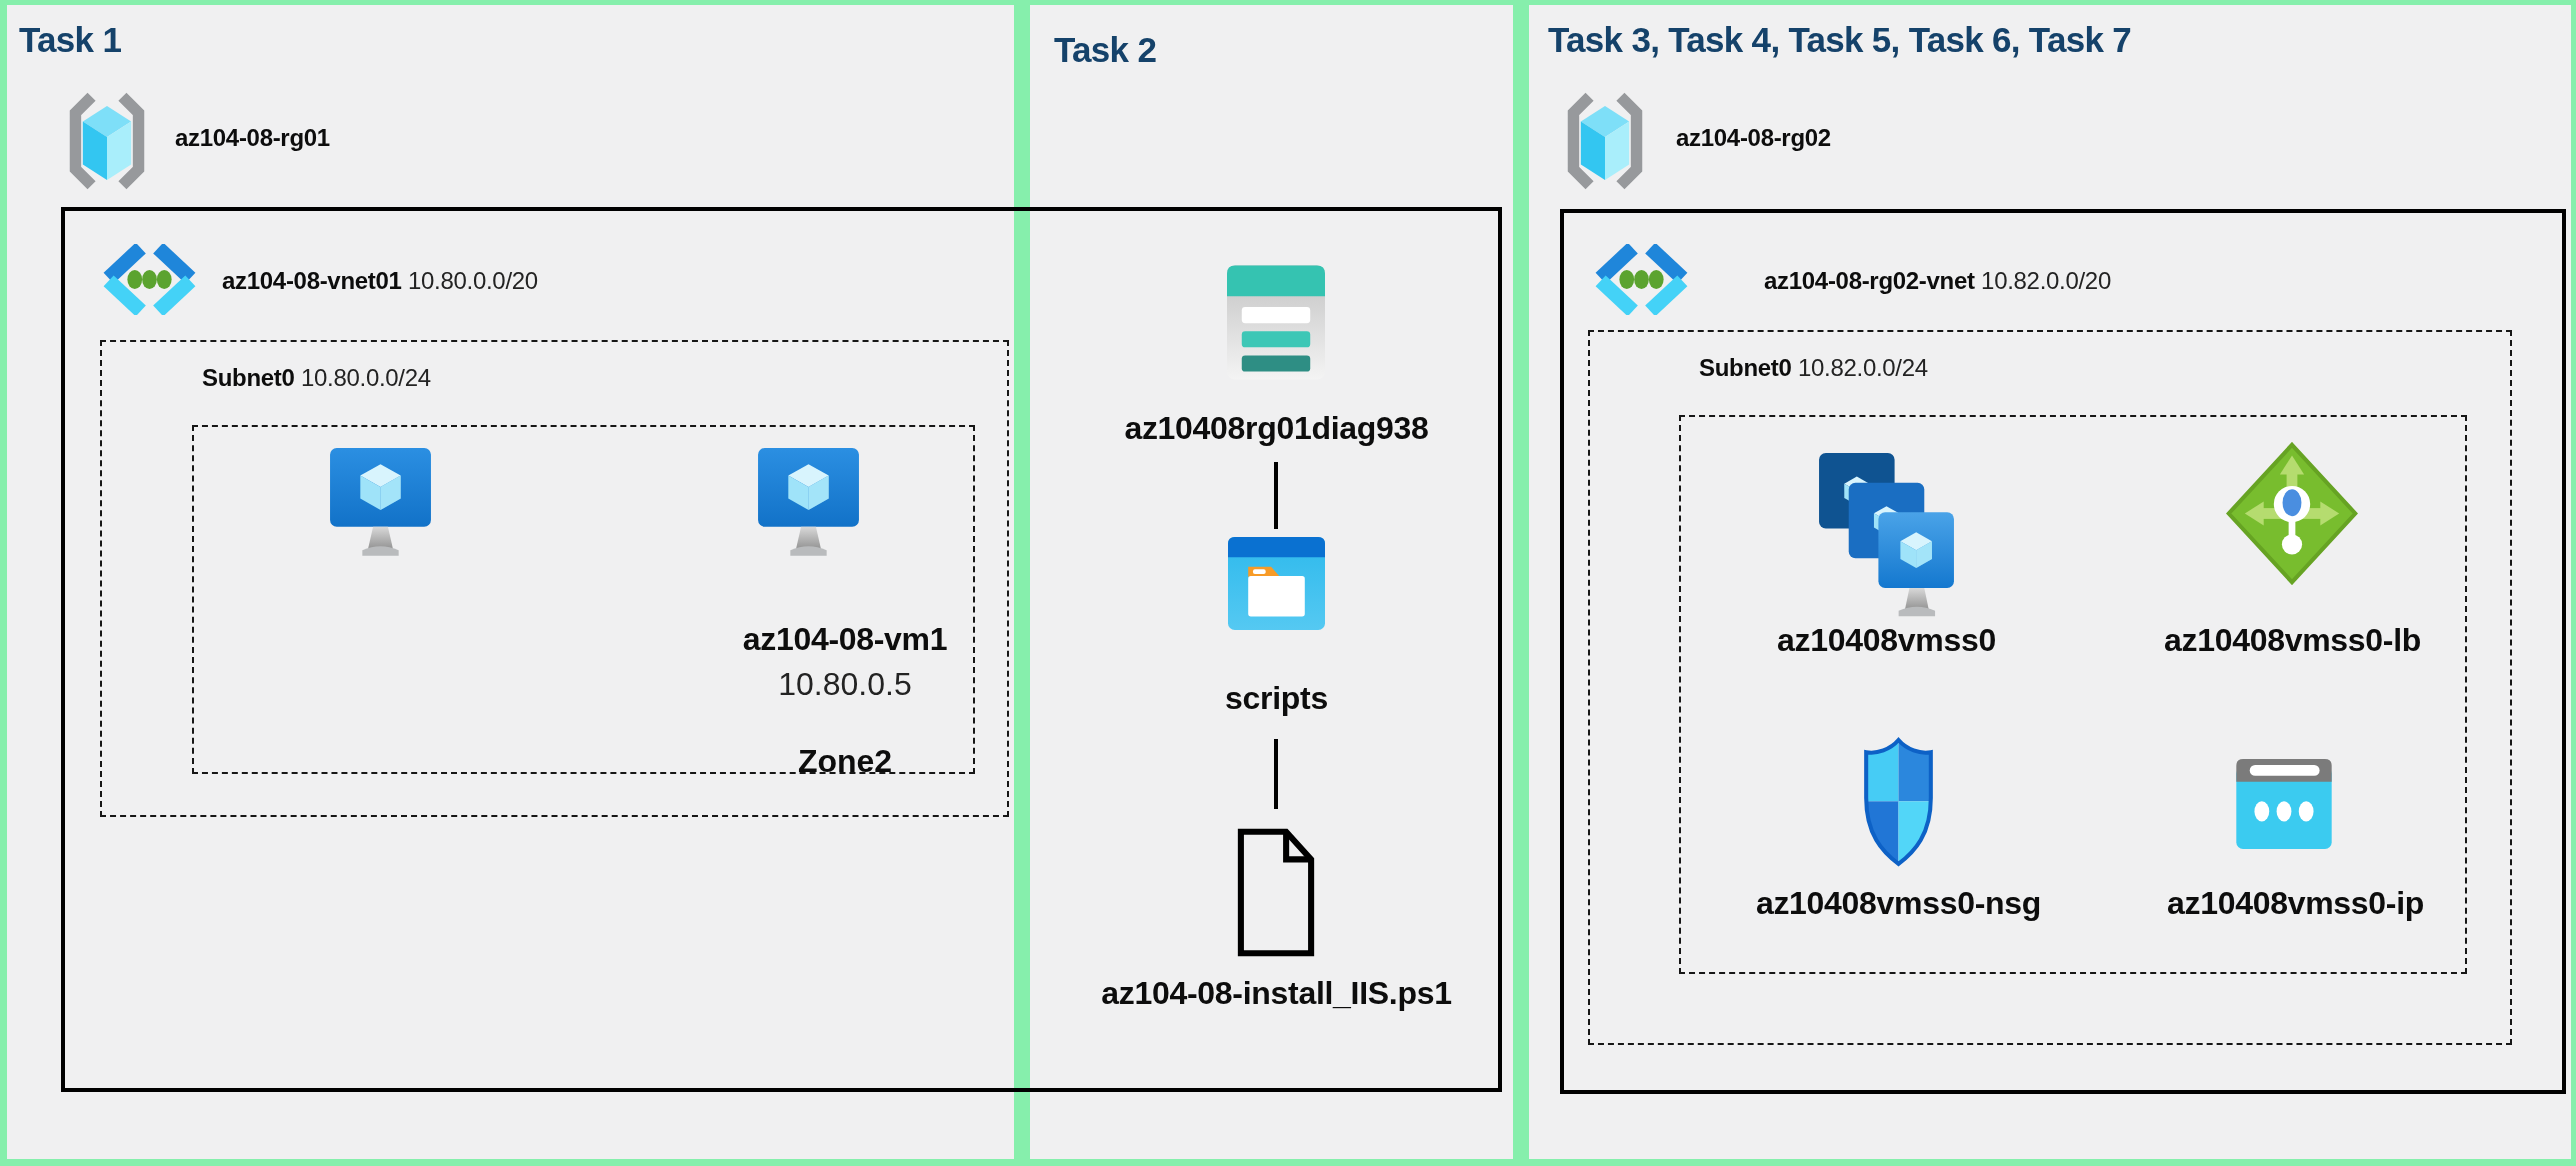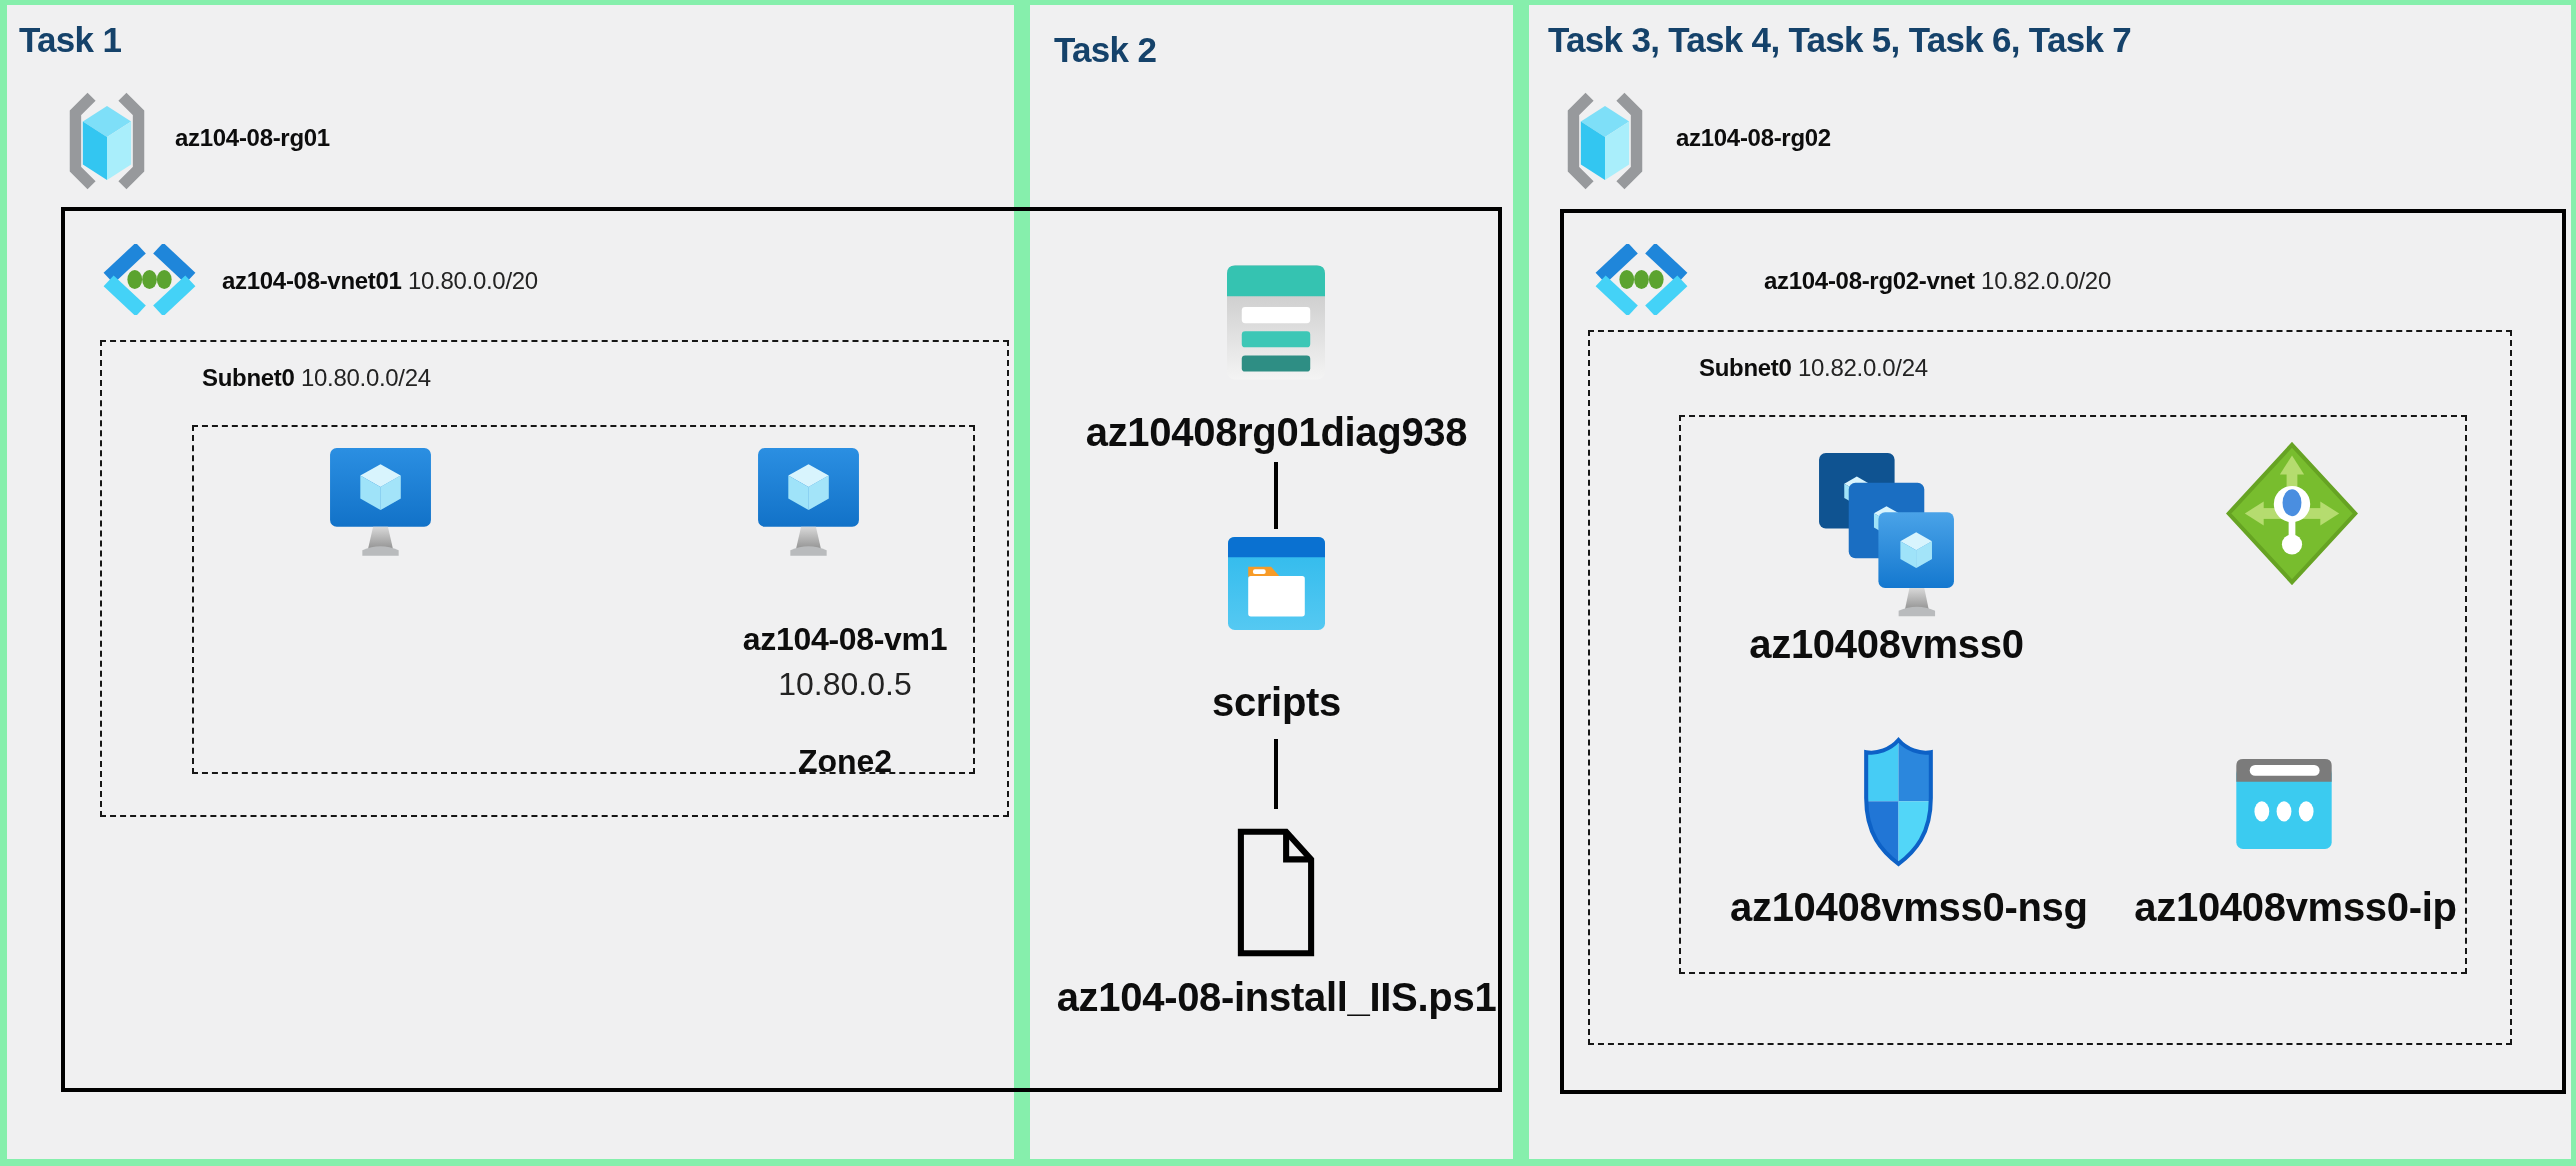--- a/index.html
+++ b/index.html
@@ -5,21 +5,21 @@
   html,body{margin:0;padding:0;}
   body{width:2576px;height:1166px;background:#ffffff;font-family:"Liberation Sans",sans-serif;}
   .canvas{position:relative;width:2576px;height:1166px;background:#86efac;overflow:hidden;}
   .panel{position:absolute;background:#f0f0f1;}
   .task-title{position:absolute;font-size:35px;font-weight:bold;color:#15426a;white-space:nowrap;letter-spacing:-0.7px;}
   .solid-box{position:absolute;border:4px solid #000;box-sizing:border-box;}
   .dashed-box{position:absolute;border:2.7px dashed #161616;box-sizing:border-box;}
   .icon{position:absolute;}
   .row-label{position:absolute;font-size:24px;font-weight:bold;color:#0d0d0d;white-space:nowrap;letter-spacing:-0.3px;}
   .row-label .cidr{font-weight:normal;color:#232323;}
-  .node-label{position:absolute;font-size:40px;font-weight:bold;color:#0d0d0d;text-align:center;white-space:nowrap;letter-spacing:-0.3px;}
+  .node-label{position:absolute;font-size:32px;font-weight:bold;color:#0d0d0d;text-align:center;white-space:nowrap;letter-spacing:-0.3px;}
   .vm-block{position:absolute;text-align:center;width:310px;}
   .vm-name{font-size:32px;font-weight:bold;color:#0d0d0d;line-height:38px;letter-spacing:-0.3px;}
   .vm-ip{font-size:32px;color:#232323;line-height:38px;margin-top:6.7px;}
   .vm-zone{font-size:32px;font-weight:bold;color:#0d0d0d;line-height:38px;margin-top:39px;}
   .connector{position:absolute;width:4px;background:#000;}
 </style>
 </head>
 <body>
 
 <div class="canvas">
@@ -213,20 +213,21 @@
     <polygon points="98,20 80,48 116,48" fill="#b5dc6f"></polygon>
     <path d="M92,106 L52,106" stroke="#b5dc6f" stroke-width="16" fill="none"></path>
     <polygon points="28,106 56,88 56,124" fill="#b5dc6f"></polygon>
     <path d="M104,106 L144,106" stroke="#b5dc6f" stroke-width="16" fill="none"></path>
     <polygon points="168,106 140,88 140,124" fill="#b5dc6f"></polygon>
     <circle cx="98" cy="92" r="27" fill="#ffffff"></circle>
     <ellipse cx="98" cy="90" rx="14" ry="20" fill="#4a8ee0"></ellipse>
     <rect x="93" y="114" width="10" height="30" fill="#ffffff"></rect>
     <circle cx="98" cy="152" r="15" fill="#ffffff"></circle>
   </svg>
+  <div class="node-label" style="left:2124px;top:622px;width:337px;">az10408vmss0-lb</div>
 
   <svg class="icon" style="left:1858px;top:736px;" width="81" height="132" viewBox="0 0 120 196">
     <defs>
       <clipPath id="shieldc">
         <path d="M60,6 C48,20 28,27 12,24 L12,92 C12,146 36,172 60,190 C84,172 108,146 108,92 L108,24 C92,27 72,20 60,6 Z"></path>
       </clipPath>
     </defs>
     <g clip-path="url(#shieldc)">
       <rect x="0" y="0" width="60" height="97" fill="#46ccf5"></rect>
       <rect x="60" y="0" width="60" height="97" fill="#2b87dd"></rect>

